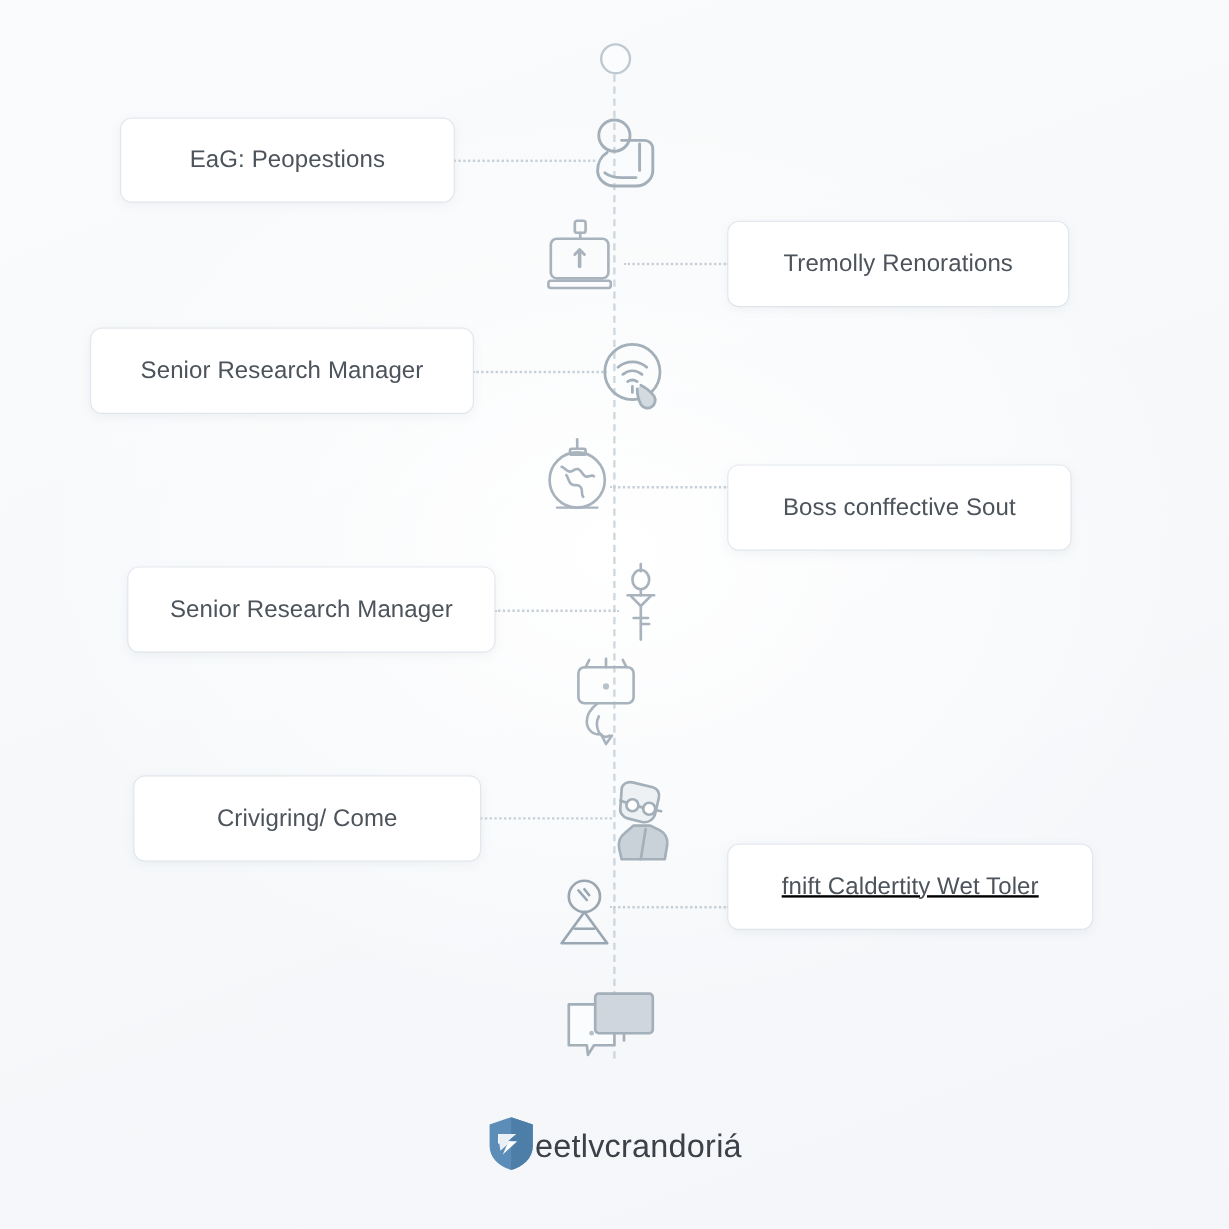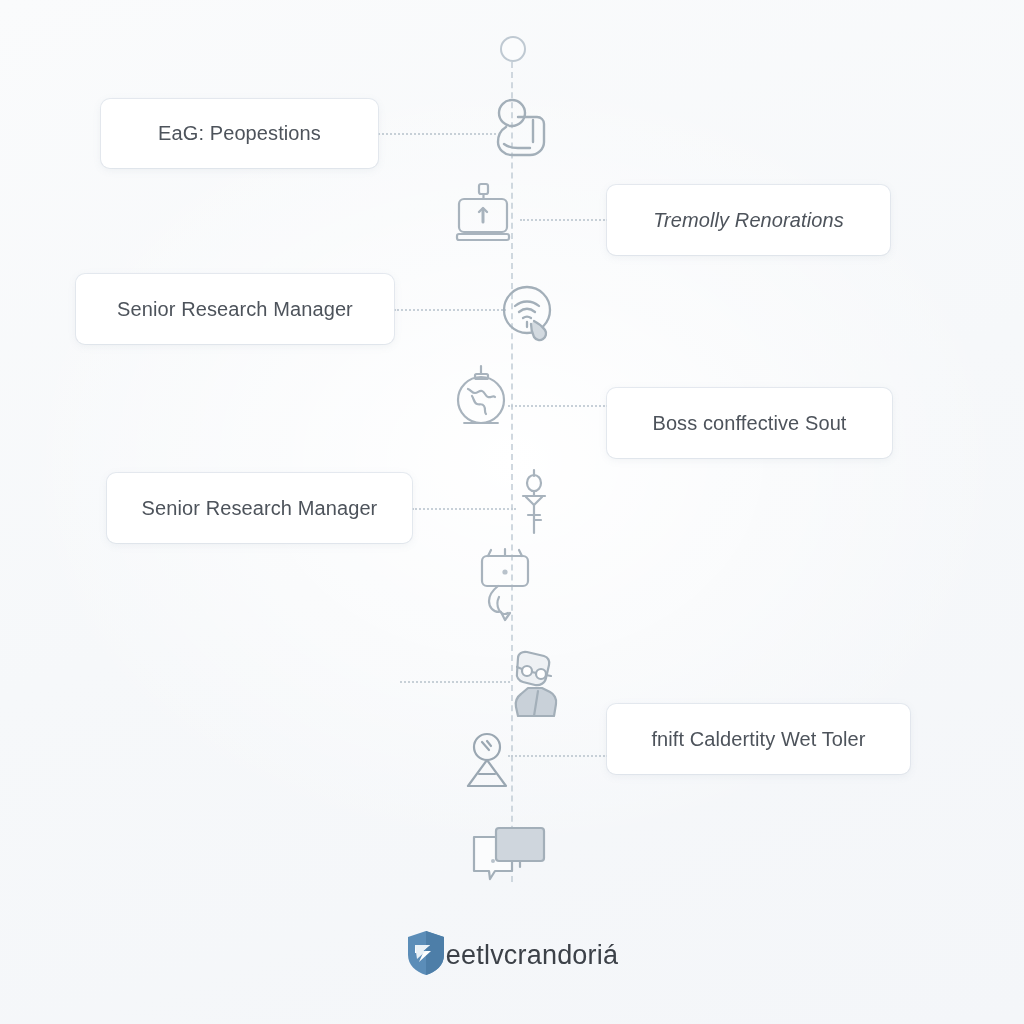--- a/index.html
+++ b/index.html
@@ -123,21 +123,21 @@
   <div class="node-icon" style="left:488px; top:96px;">
     <svg width="72" height="72" viewBox="0 0 72 72" fill="none" stroke="#a3afb9" stroke-width="2.4" stroke-linecap="round" stroke-linejoin="round">
       <circle cx="24" cy="17" r="13"></circle>
       <path d="M18 31c-5 3-8 9-8 15 0 7 6 13 14 13h18c8 0 14-6 14-13V28c0-4-3-7-7-7H30"></path>
       <path d="M16 48c4 3 9 4 14 4h12"></path>
       <path d="M45 24v22"></path>
     </svg>
   </div>
 
   <div class="connector" style="left:520px; top:219px; width:88px;"></div>
-  <div class="card right" style="left:607px; top:185px; width:283px; height:70px;font-style:italic;">
+  <div class="card right" style="left:607px; top:185px; width:283px; height:70px;">
     <span class="card-label">Tremolly Renorations</span>
   </div>
   <div class="node-icon" style="left:452px; top:182px;">
     <svg width="66" height="66" viewBox="0 0 66 66" fill="none" stroke="#a8b3bd" stroke-width="2.2" stroke-linecap="round" stroke-linejoin="round">
       <rect x="27" y="2" width="9" height="10" rx="2"></rect>
       <path d="M31.5 12v5"></path>
       <rect x="7" y="17" width="48" height="33" rx="5"></rect>
       <path d="M31 27v13" stroke-width="3"></path>
       <path d="M27 30l4-4 4 4" stroke-width="2.4"></path>
       <rect x="5" y="52" width="52" height="6" rx="2"></rect>
@@ -197,34 +197,37 @@
       <path d="M14 8l3-6M31 8V1M48 8l-3-6"></path>
       <rect x="8" y="8" width="46" height="30" rx="5"></rect>
       <circle cx="31" cy="24" r="2.6" fill="#b8c2cb" stroke="none"></circle>
       <path d="M24 38c-5 4-9 9-9 15 0 6 4 11 10 11"></path>
       <path d="M25 49c-2 4-2 9 0 13s6 5 9 3"></path>
       <path d="M27 64l4 8 5-7"></path>
     </svg>
   </div>
 
   <div class="connector" style="left:400px; top:681px; width:110px;"></div>
+  <div class="card left" style="left:112px; top:647px; width:288px; height:70px;">
+    <span class="card-label">Crivigring/ Come</span>
+  </div>
   <div class="node-icon" style="left:508px; top:650px;">
     <svg width="62" height="66" viewBox="0 0 62 66" fill="none" stroke="#a3afb9" stroke-width="2.2" stroke-linecap="round" stroke-linejoin="round">
       <path d="M10 8c0-4 4-7 9-6l17 4c4 1 6 5 5 9l-3 13c-1 5-6 8-11 7l-12-3c-4-1-7-5-6-9z" fill="#eef1f4"></path>
       <circle cx="19" cy="21" r="5" fill="#fff"></circle>
       <circle cx="33" cy="24" r="5" fill="#fff"></circle>
       <path d="M24 22l4 1"></path>
       <path d="M14 19l-5-2M38 25l5 1"></path>
       <path d="M20 38l-7 6c-4 3-6 8-5 13l2 9h36l2-12c1-5-2-10-6-12l-8-4z" fill="#c9d1d9" stroke="#a3afb9"></path>
       <path d="M30 41l-4 25"></path>
     </svg>
   </div>
 
   <div class="connector" style="left:508px; top:755px; width:100px;"></div>
-  <div class="card right" style="left:607px; top:704px; width:303px; height:70px;">
+  <div class="card right" style="left:607px; top:704px; width:303px; height:70px;text-decoration:underline;">
     <span class="card-label">fnift Caldertity Wet Toler</span>
   </div>
   <div class="node-icon" style="left:459px; top:732px;">
     <svg width="56" height="58" viewBox="0 0 56 58" fill="none" stroke="#9aa7b2" stroke-width="2.2" stroke-linecap="round" stroke-linejoin="round">
       <circle cx="28" cy="15" r="13"></circle>
       <path d="M23 10l7 8M28 9l4 5"></path>
       <path d="M28 28l-19 26h38z"></path>
       <path d="M20 42h16"></path>
     </svg>
   </div>

